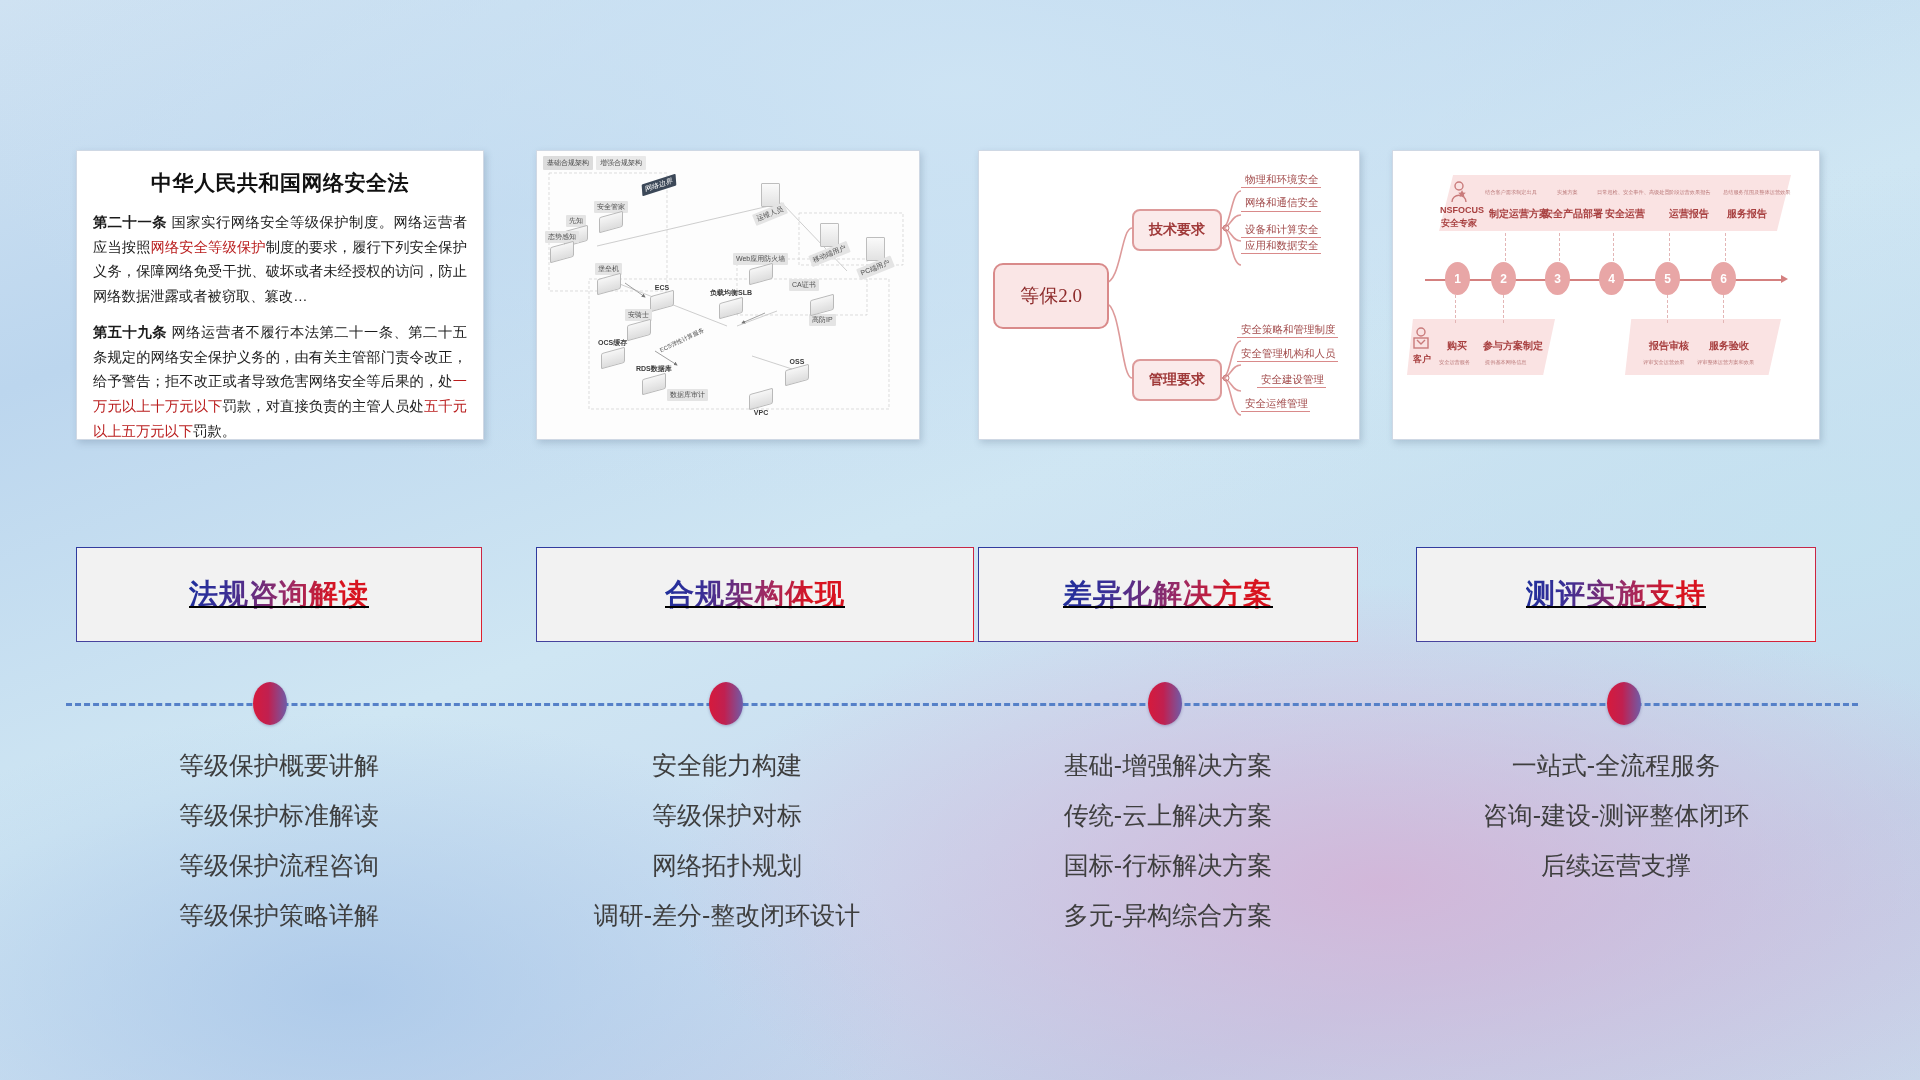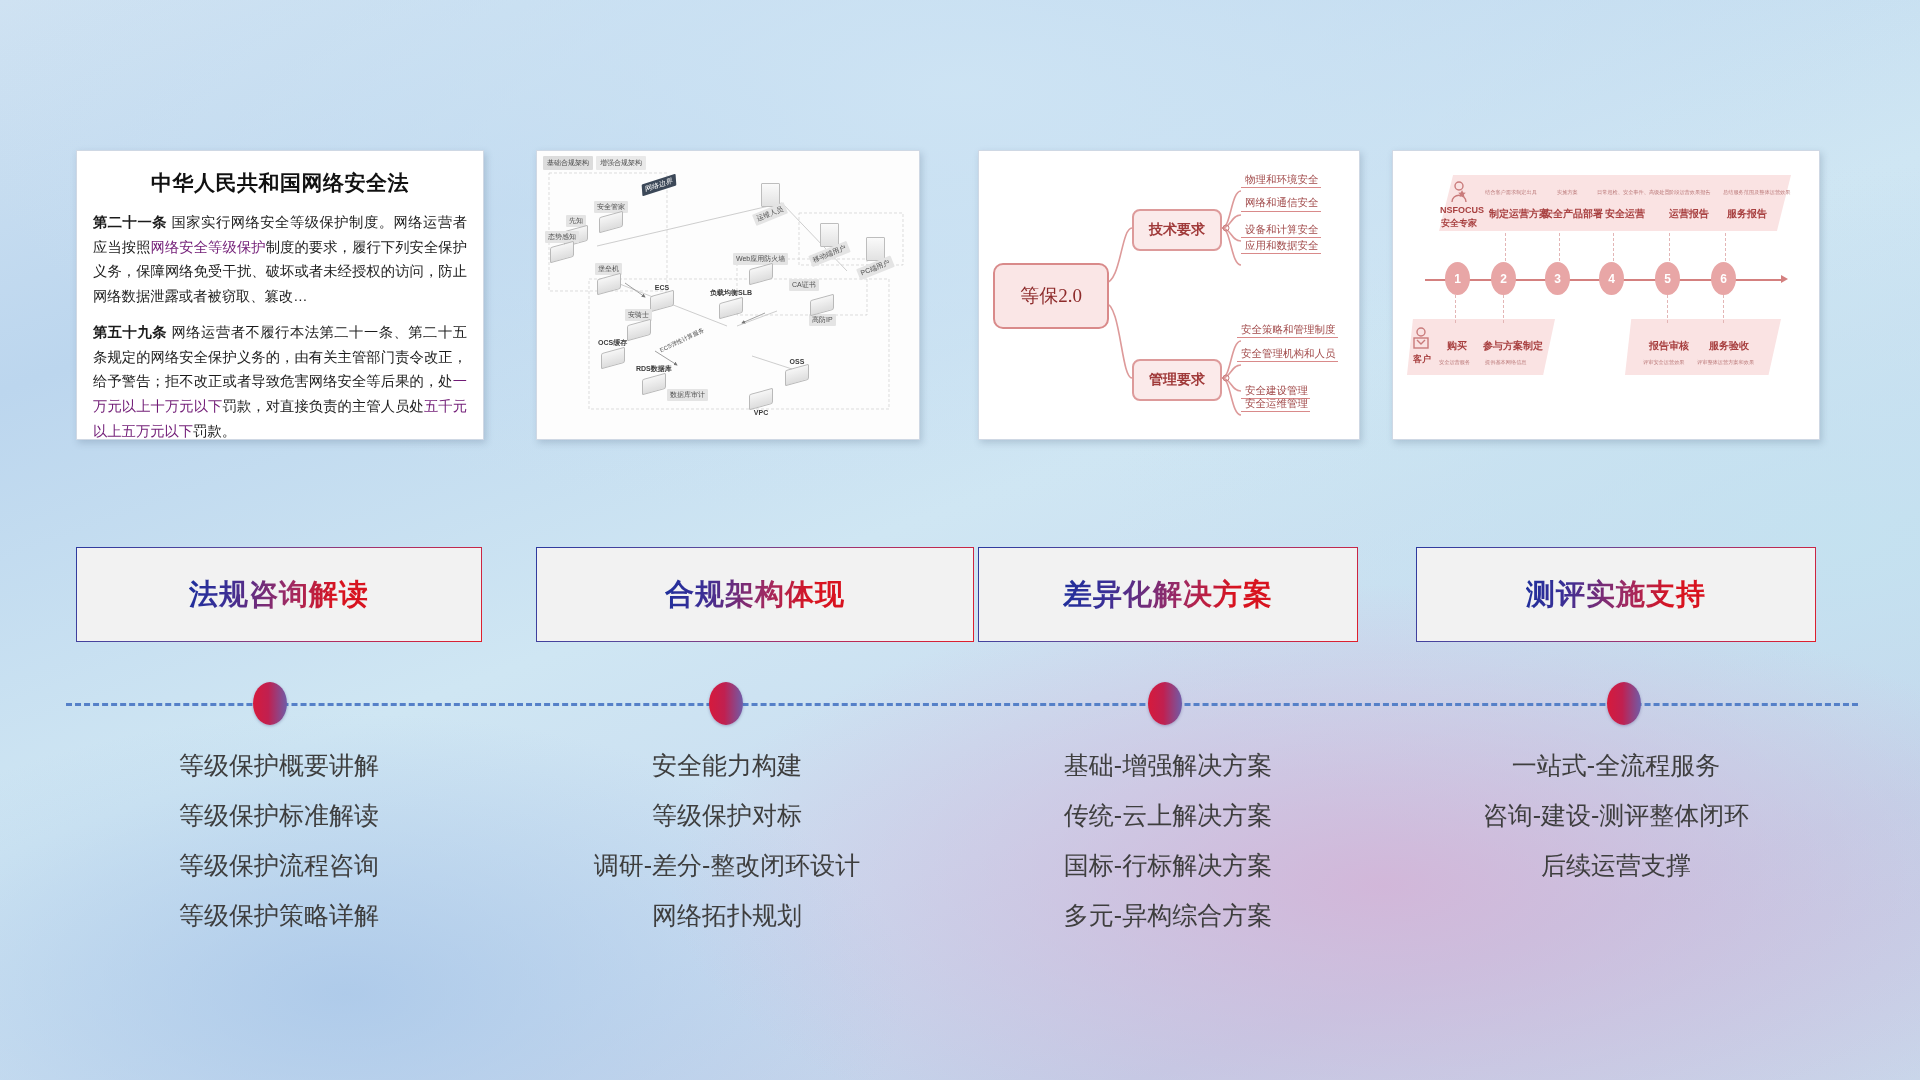--- a/index.html
+++ b/index.html
@@ -37,21 +37,21 @@
   .law{padding:14px 16px 0 16px;box-sizing:border-box;height:100%;background:#fff;}
   .law h3{
     margin:4px 0 13px 0;text-align:center;font-size:21px;color:#111;
     font-weight:bold;letter-spacing:.5px;
   }
   .law p{
     margin:0 0 12px 0;font-size:14.3px;line-height:1.72;color:#1b1b1b;
     text-align:justify;
   }
   .law b{font-weight:bold;}
-  .law .rd{color:#701a75;margin-top:28px;}
+  .law .rd{color:#b91c1c;margin-top:28px;}
 
   
   .arch{position:relative;width:100%;height:100%;background:#fdfdfd;}
   .arch .tabs{position:absolute;left:6px;top:5px;display:flex;gap:3px;}
   .arch .tabs span{
     font-size:7px;color:#4a4a4a;background:#e9e9e9;padding:2px 4px;border-radius:1px;
     white-space:nowrap;
   }
   .arch .tabs span.on{background:#dcdcdc;}
   .arch .node{
@@ -138,20 +138,21 @@
   .card{
     position:absolute;top:0;height:95px;box-sizing:border-box;
     background:#f2f2f2;
     display:flex;align-items:center;justify-content:center;
     border:1.6px solid transparent;
     background-image:
       linear-gradient(#f2f2f2,#f2f2f2),
       linear-gradient(128deg,#2d3a9e 0%,#5b4a9c 34%,#a8306a 64%,#e01f2b 100%);
     background-origin:border-box;
     background-clip:padding-box,border-box;
+    text-decoration:underline;
   }
   .card .ct{
     font-size:29px;font-weight:bold;letter-spacing:1px;
     background:linear-gradient(100deg,#1e2f9c 0%,#3a2f96 22%,#a02a62 56%,#d8131f 80%,#d8131f 100%);
     -webkit-background-clip:text;background-clip:text;color:transparent;
     -webkit-text-fill-color:transparent;
   }
   .c1{left:76px;width:406px;}
   .c2{left:536px;width:438px;}
   .c3{left:978px;width:380px;}
@@ -338,21 +339,21 @@
         <div class="br br1">技术要求</div>
         <div class="br br2">管理要求</div>
 
         <div class="leaf" style="left:262px;top:22px;">物理和环境安全</div>
         <div class="leaf" style="left:262px;top:46px;font-family:Liberation Mono, monospace;">网络和通信安全</div>
         <div class="leaf" style="left:262px;top:72px;">设备和计算安全</div>
         <div class="leaf" style="left:262px;top:88px;">应用和数据安全</div>
 
         <div class="leaf" style="left:258px;top:172px;">安全策略和管理制度</div>
         <div class="leaf" style="left:258px;top:196px;">安全管理机构和人员</div>
-        <div class="leaf" style="left:262px;top:222px;margin-top:11px;">安全建设管理</div>
+        <div class="leaf" style="left:278px;top:222px;">安全建设管理</div>
         <div class="leaf" style="left:262px;top:246px;">安全运维管理</div>
       </div>
     </div>
 
     <div class="thumb t4">
       <div class="nsf">
         <div class="bandTop"></div>
         <div class="bandL"></div>
         <div class="bandR"></div>
 
@@ -440,22 +441,22 @@
   <div class="lists">
     <div class="col l1">
       <div>等级保护概要讲解</div>
       <div>等级保护标准解读</div>
       <div>等级保护流程咨询</div>
       <div>等级保护策略详解</div>
     </div>
     <div class="col l2">
       <div>安全能力构建</div>
       <div>等级保护对标</div>
+      <div>网络拓扑规划</div>
       <div>调研-差分-整改闭环设计</div>
-      <div>网络拓扑规划</div>
     </div>
     <div class="col l3">
       <div>基础-增强解决方案</div>
       <div>传统-云上解决方案</div>
       <div>国标-行标解决方案</div>
       <div>多元-异构综合方案</div>
     </div>
     <div class="col l4">
       <div>一站式-全流程服务</div>
       <div>咨询-建设-测评整体闭环</div>

